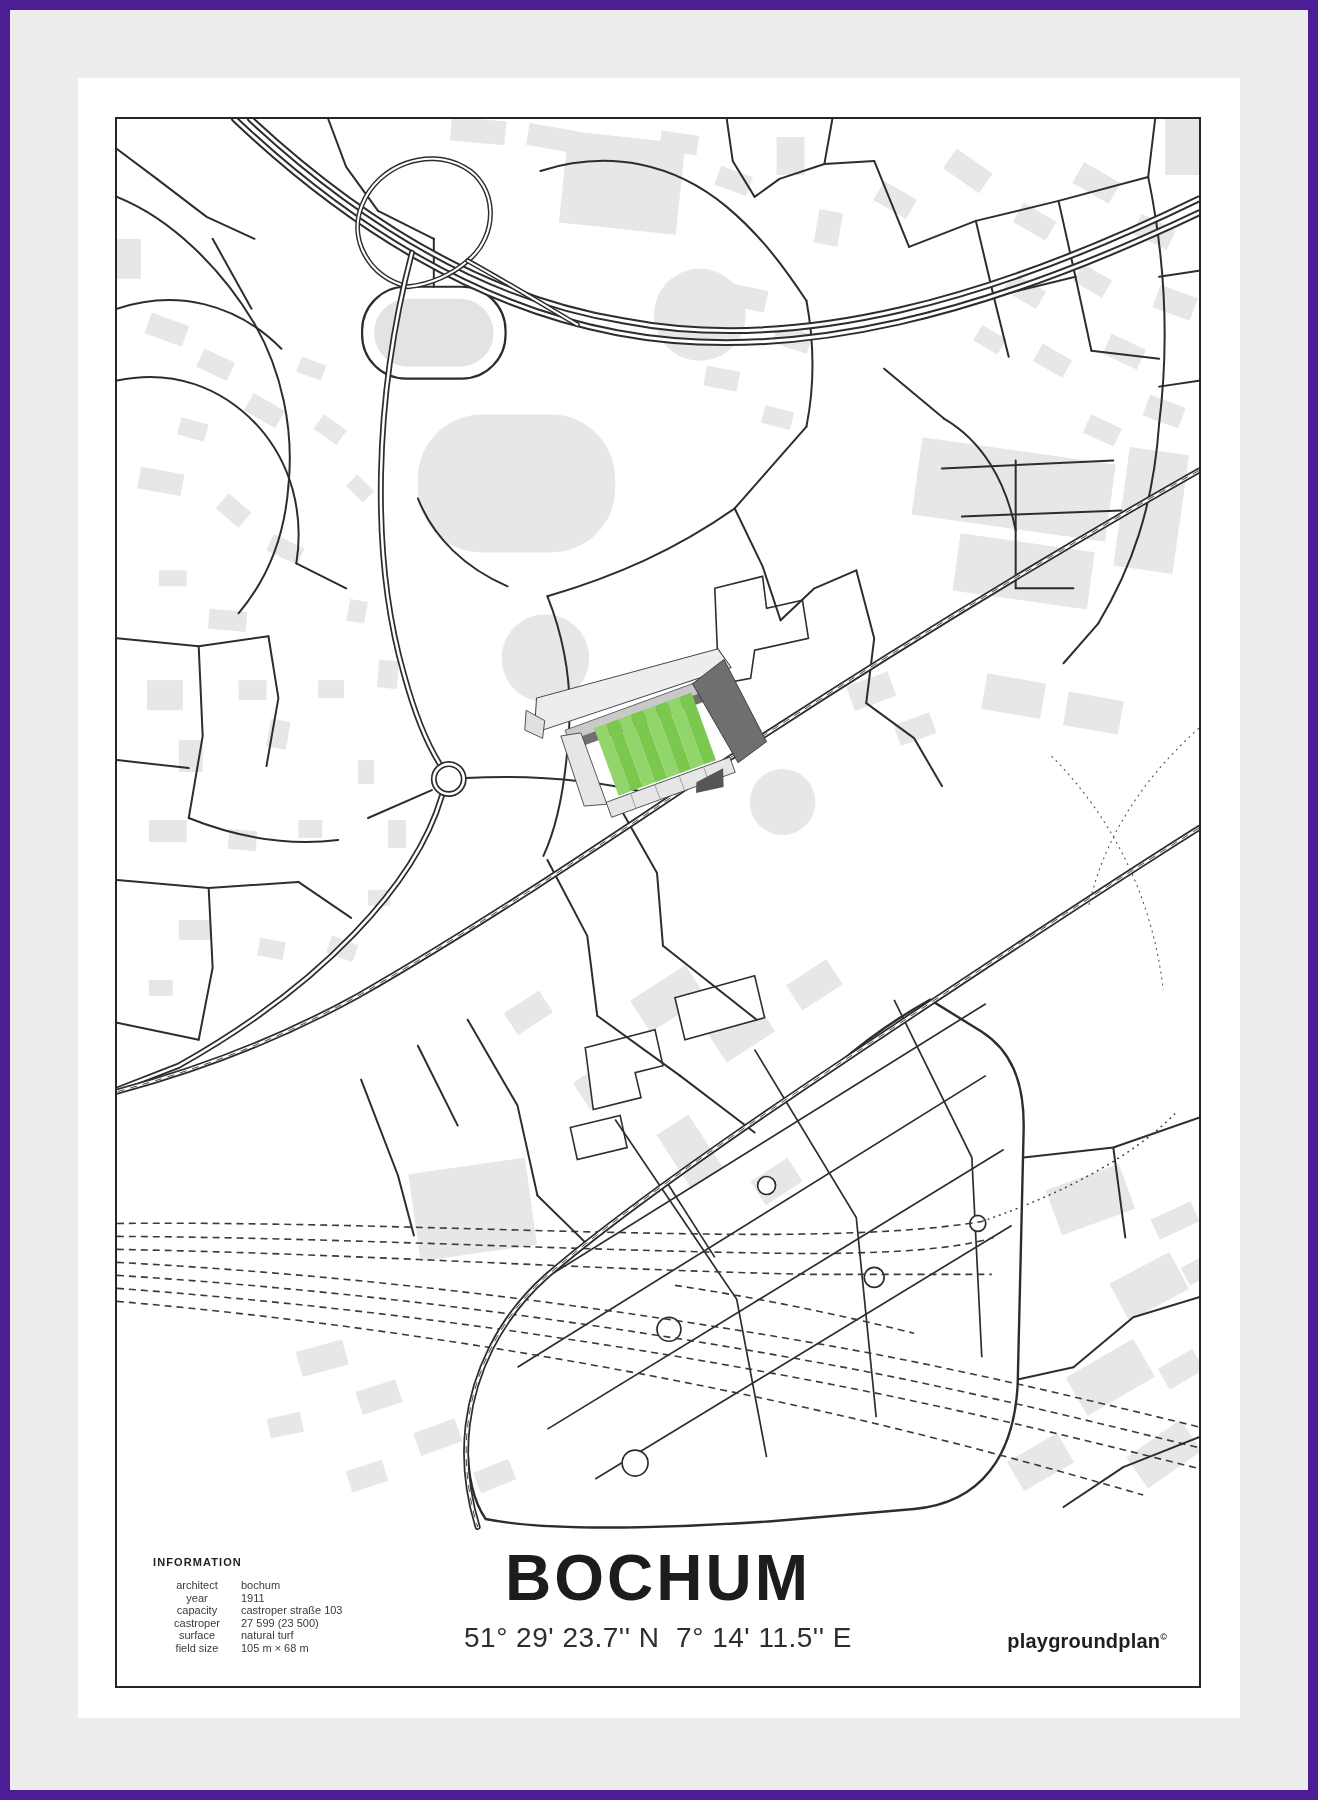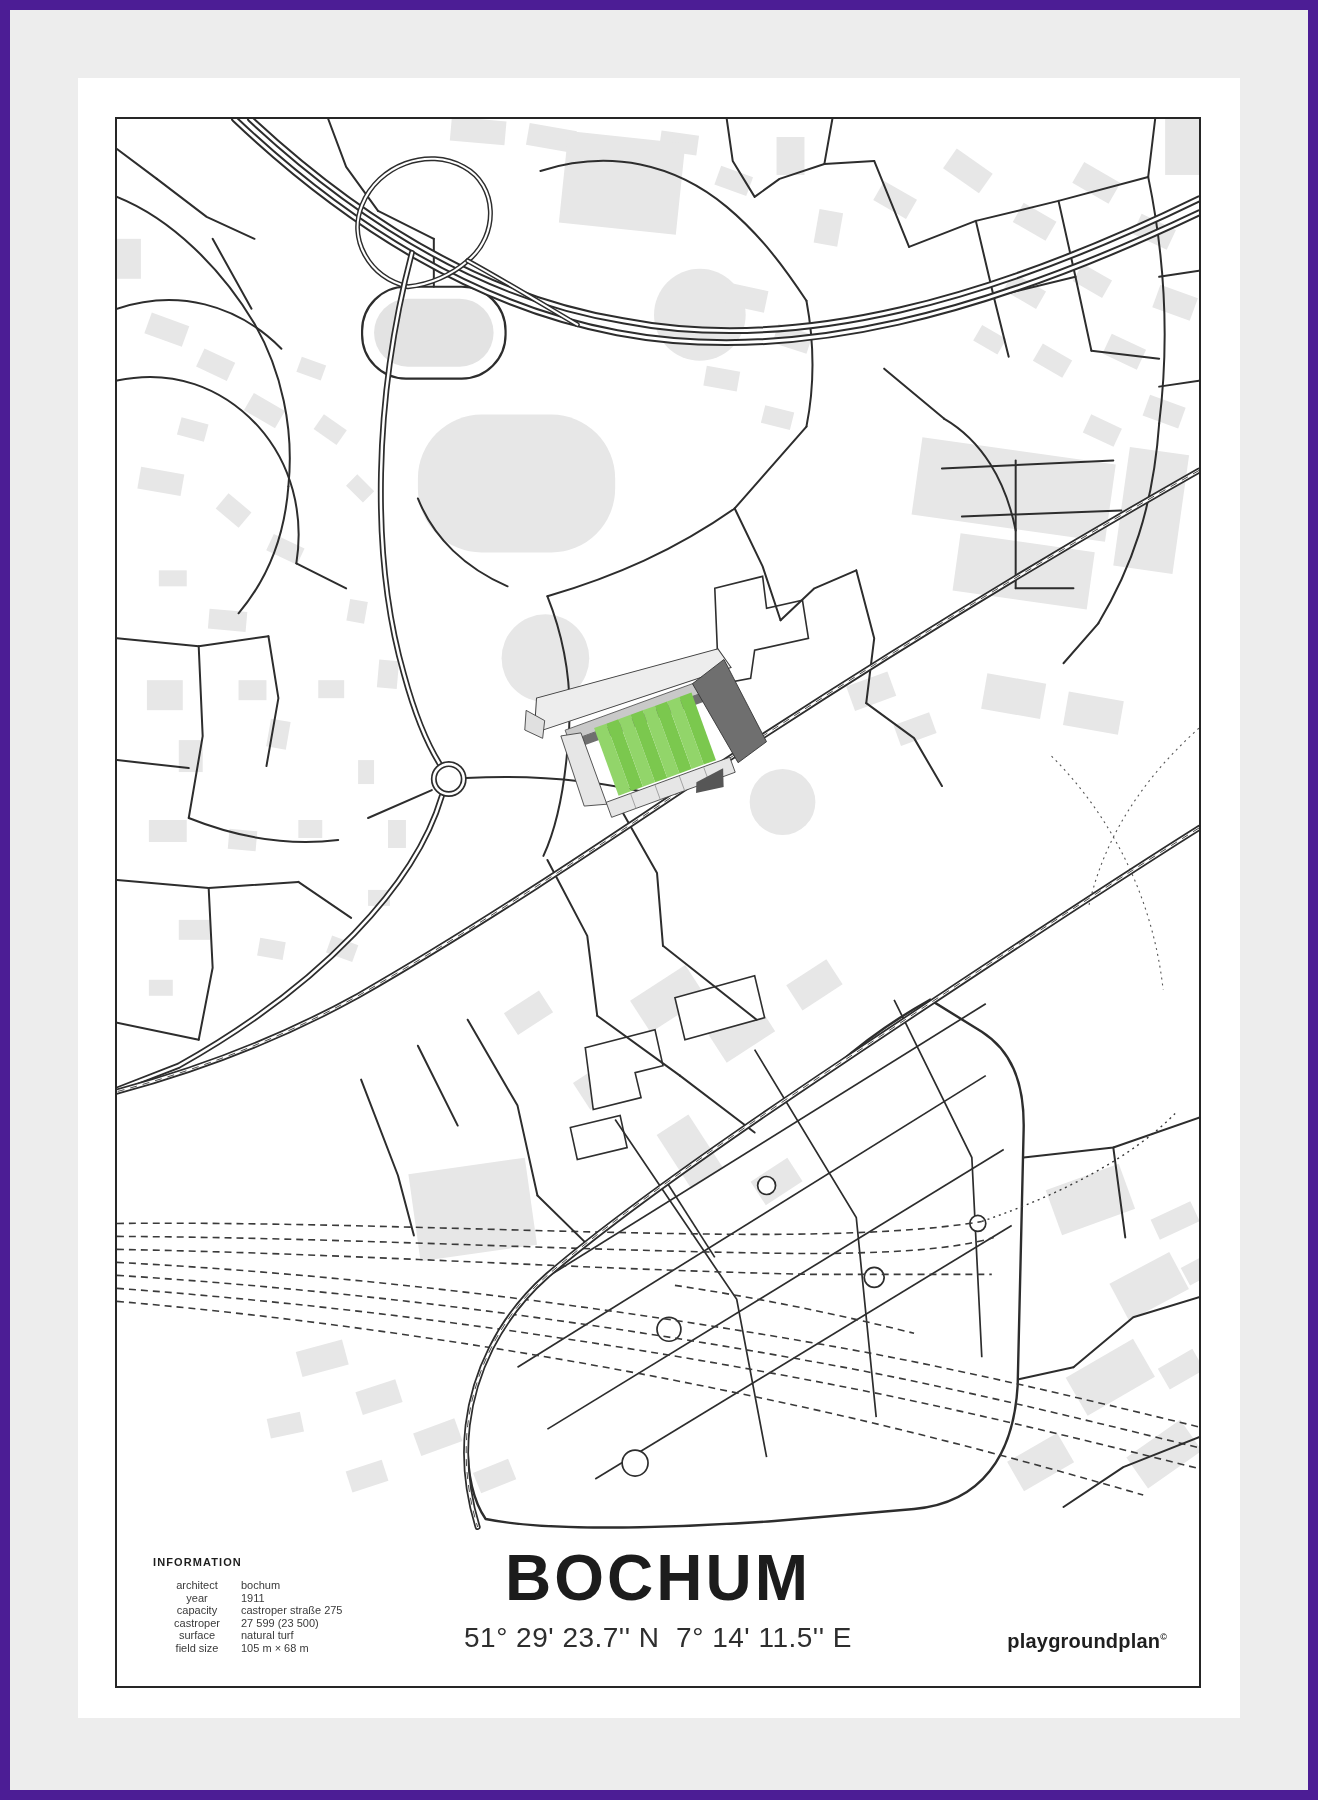--- a/index.html
+++ b/index.html
@@ -271,21 +271,21 @@
           <div class="info-row">
             <span class="info-label">architect</span>
             <span class="info-value">bochum</span>
           </div>
           <div class="info-row">
             <span class="info-label">year</span>
             <span class="info-value">1911</span>
           </div>
           <div class="info-row">
             <span class="info-label">capacity</span>
-            <span class="info-value">castroper straße 275</span>
+            <span class="info-value">castroper straße 103</span>
           </div>
           <div class="info-row">
             <span class="info-label">castroper</span>
             <span class="info-value">27 599 (23 500)</span>
           </div>
           <div class="info-row">
             <span class="info-label">surface</span>
             <span class="info-value">natural turf</span>
           </div>
           <div class="info-row">

